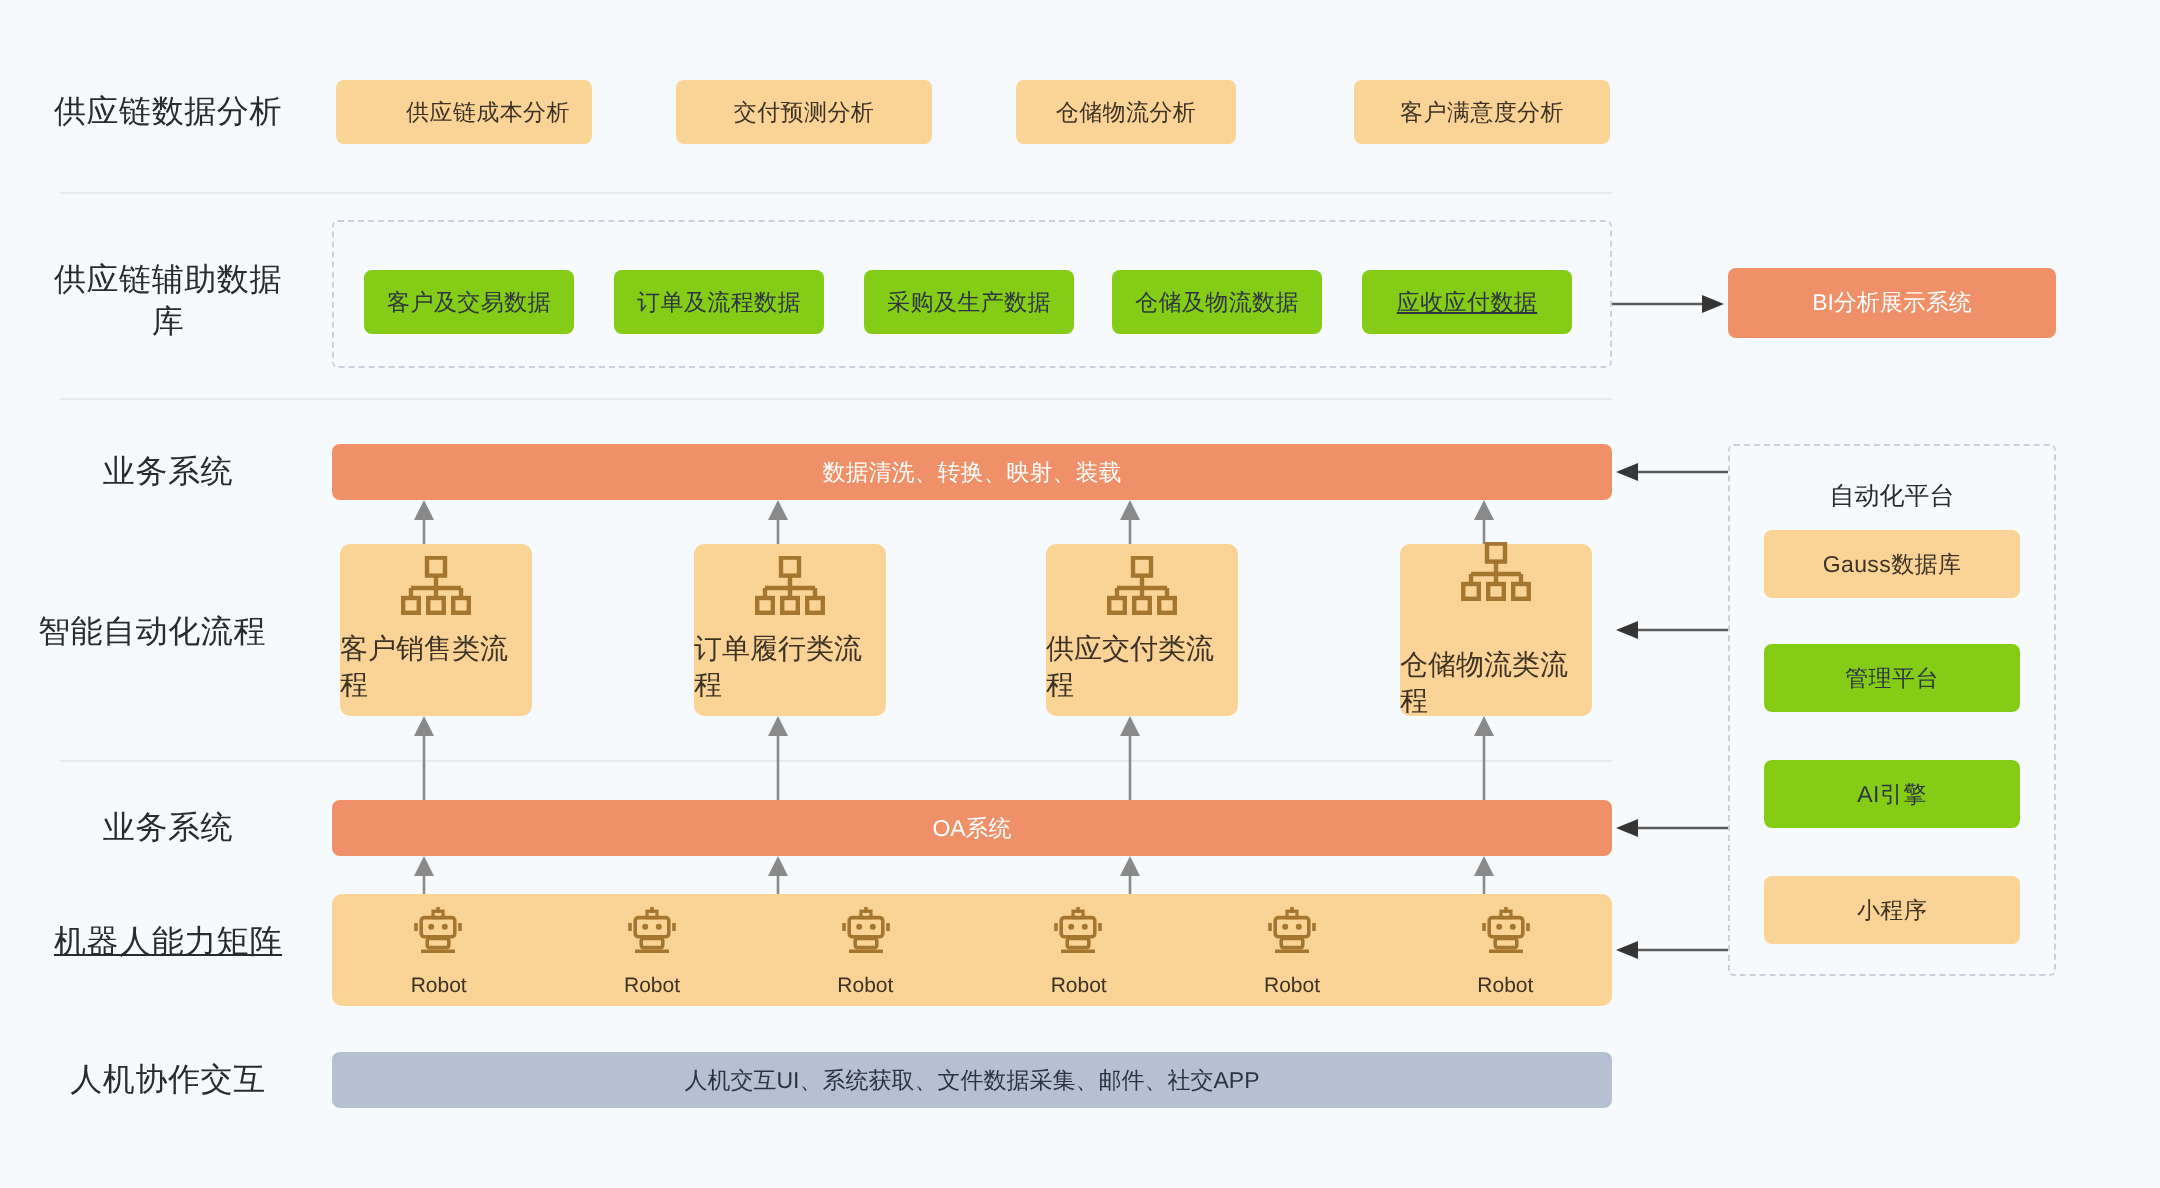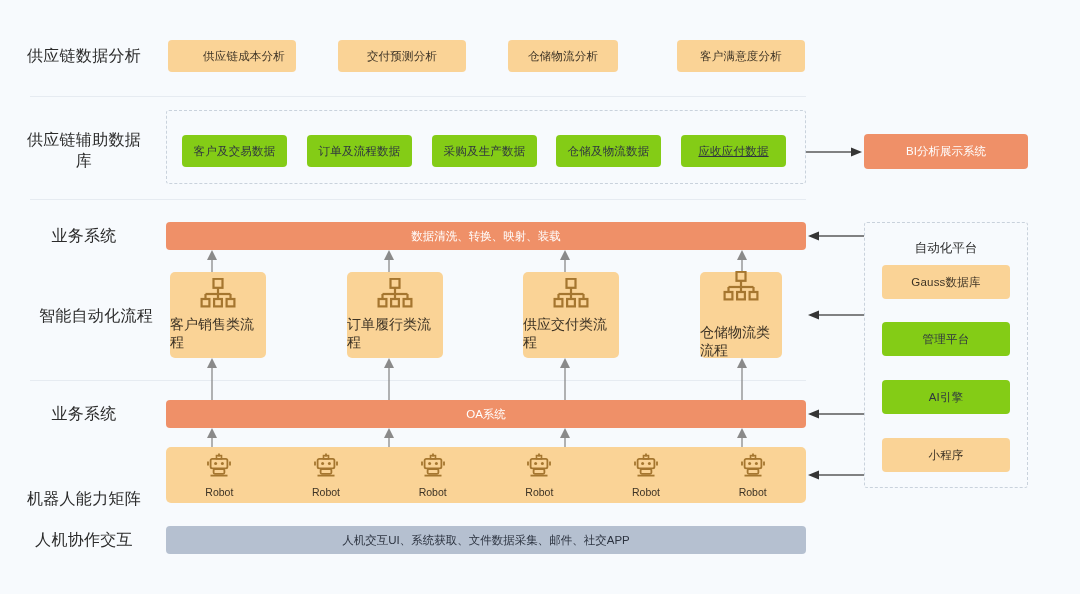--- a/index.html
+++ b/index.html
@@ -122,21 +122,21 @@
   </svg>
   <svg class="arrow-svg" style="left:558px;top:250px;width:14px;height:24px;">
     <line x1="7" y1="24" x2="7" y2="8" stroke="#8a8a8a" stroke-width="1.3"></line>
     <polygon points="7,0 2,10 12,10" fill="#8a8a8a"></polygon>
   </svg>
   <svg class="arrow-svg" style="left:735px;top:250px;width:14px;height:24px;">
     <line x1="7" y1="24" x2="7" y2="8" stroke="#8a8a8a" stroke-width="1.3"></line>
     <polygon points="7,0 2,10 12,10" fill="#8a8a8a"></polygon>
   </svg>
 
-  <div class="abs row-label" style="left:32px;top:300px;height:32px;">智能自动化流程</div>
+  <div class="abs row-label" style="left:12px;top:300px;height:32px;">智能自动化流程</div>
 
   <div class="abs flow-card" style="left:170px;top:272px;width:96px;height:86px;">
     <span>
       <svg width="36" height="30" viewBox="0 0 36 30">
         <rect x="13.5" y="0.8" width="9" height="9" fill="none" stroke="#a5762f" stroke-width="2.2"></rect>
         <line x1="18" y1="9.8" x2="18" y2="16" stroke="#a5762f" stroke-width="2.2"></line>
         <line x1="5.5" y1="16" x2="30.5" y2="16" stroke="#a5762f" stroke-width="2.2"></line>
         <line x1="5.5" y1="16" x2="5.5" y2="21" stroke="#a5762f" stroke-width="2.2"></line>
         <line x1="18" y1="16" x2="18" y2="21" stroke="#a5762f" stroke-width="2.2"></line>
         <line x1="30.5" y1="16" x2="30.5" y2="21" stroke="#a5762f" stroke-width="2.2"></line>
@@ -175,21 +175,21 @@
         <line x1="18" y1="16" x2="18" y2="21" stroke="#a5762f" stroke-width="2.2"></line>
         <line x1="30.5" y1="16" x2="30.5" y2="21" stroke="#a5762f" stroke-width="2.2"></line>
         <rect x="1.6" y="21" width="7.8" height="7.4" fill="none" stroke="#a5762f" stroke-width="2.2"></rect>
         <rect x="14.1" y="21" width="7.8" height="7.4" fill="none" stroke="#a5762f" stroke-width="2.2"></rect>
         <rect x="26.6" y="21" width="7.8" height="7.4" fill="none" stroke="#a5762f" stroke-width="2.2"></rect>
       </svg>
     </span>
     <span class="flow-label">供应交付类流程</span>
   </div>
 
-  <div class="abs flow-card" style="left:700px;top:272px;width:82px;height:86px;gap:23px;">
+  <div class="abs flow-card" style="left:700px;top:272px;width:96px;height:86px;gap:23px;">
     <span>
       <svg width="36" height="30" viewBox="0 0 36 30">
         <rect x="13.5" y="0.8" width="9" height="9" fill="none" stroke="#a5762f" stroke-width="2.2"></rect>
         <line x1="18" y1="9.8" x2="18" y2="16" stroke="#a5762f" stroke-width="2.2"></line>
         <line x1="5.5" y1="16" x2="30.5" y2="16" stroke="#a5762f" stroke-width="2.2"></line>
         <line x1="5.5" y1="16" x2="5.5" y2="21" stroke="#a5762f" stroke-width="2.2"></line>
         <line x1="18" y1="16" x2="18" y2="21" stroke="#a5762f" stroke-width="2.2"></line>
         <line x1="30.5" y1="16" x2="30.5" y2="21" stroke="#a5762f" stroke-width="2.2"></line>
         <rect x="1.6" y="21" width="7.8" height="7.4" fill="none" stroke="#a5762f" stroke-width="2.2"></rect>
         <rect x="14.1" y="21" width="7.8" height="7.4" fill="none" stroke="#a5762f" stroke-width="2.2"></rect>
@@ -230,21 +230,21 @@
   </svg>
   <svg class="arrow-svg" style="left:558px;top:428px;width:14px;height:22px;">
     <line x1="7" y1="22" x2="7" y2="8" stroke="#8a8a8a" stroke-width="1.3"></line>
     <polygon points="7,0 2,10 12,10" fill="#8a8a8a"></polygon>
   </svg>
   <svg class="arrow-svg" style="left:735px;top:428px;width:14px;height:22px;">
     <line x1="7" y1="22" x2="7" y2="8" stroke="#8a8a8a" stroke-width="1.3"></line>
     <polygon points="7,0 2,10 12,10" fill="#8a8a8a"></polygon>
   </svg>
 
-  <div class="abs row-label" style="left:20px;top:485px;height:28px;">机器人能力矩阵</div>
+  <div class="abs row-label" style="left:20px;top:457px;height:28px;text-decoration:underline;">机器人能力矩阵</div>
 
   <div class="robot-band" style="left:166px;top:447px;width:640px;height:56px;">
 
     <div class="robot-cell">
       <span>
         <svg width="28" height="28" viewBox="0 0 28 28">
           <line x1="14" y1="1.5" x2="14" y2="4.5" stroke="#a5762f" stroke-width="1.8"></line>
           <rect x="11.5" y="3.6" width="5" height="3.2" fill="none" stroke="#a5762f" stroke-width="1.6"></rect>
           <rect x="5.6" y="6.8" width="16.8" height="9.6" rx="1.6" fill="none" stroke="#a5762f" stroke-width="1.8"></rect>
           <circle cx="10.6" cy="11.4" r="1.5" fill="#a5762f"></circle>

